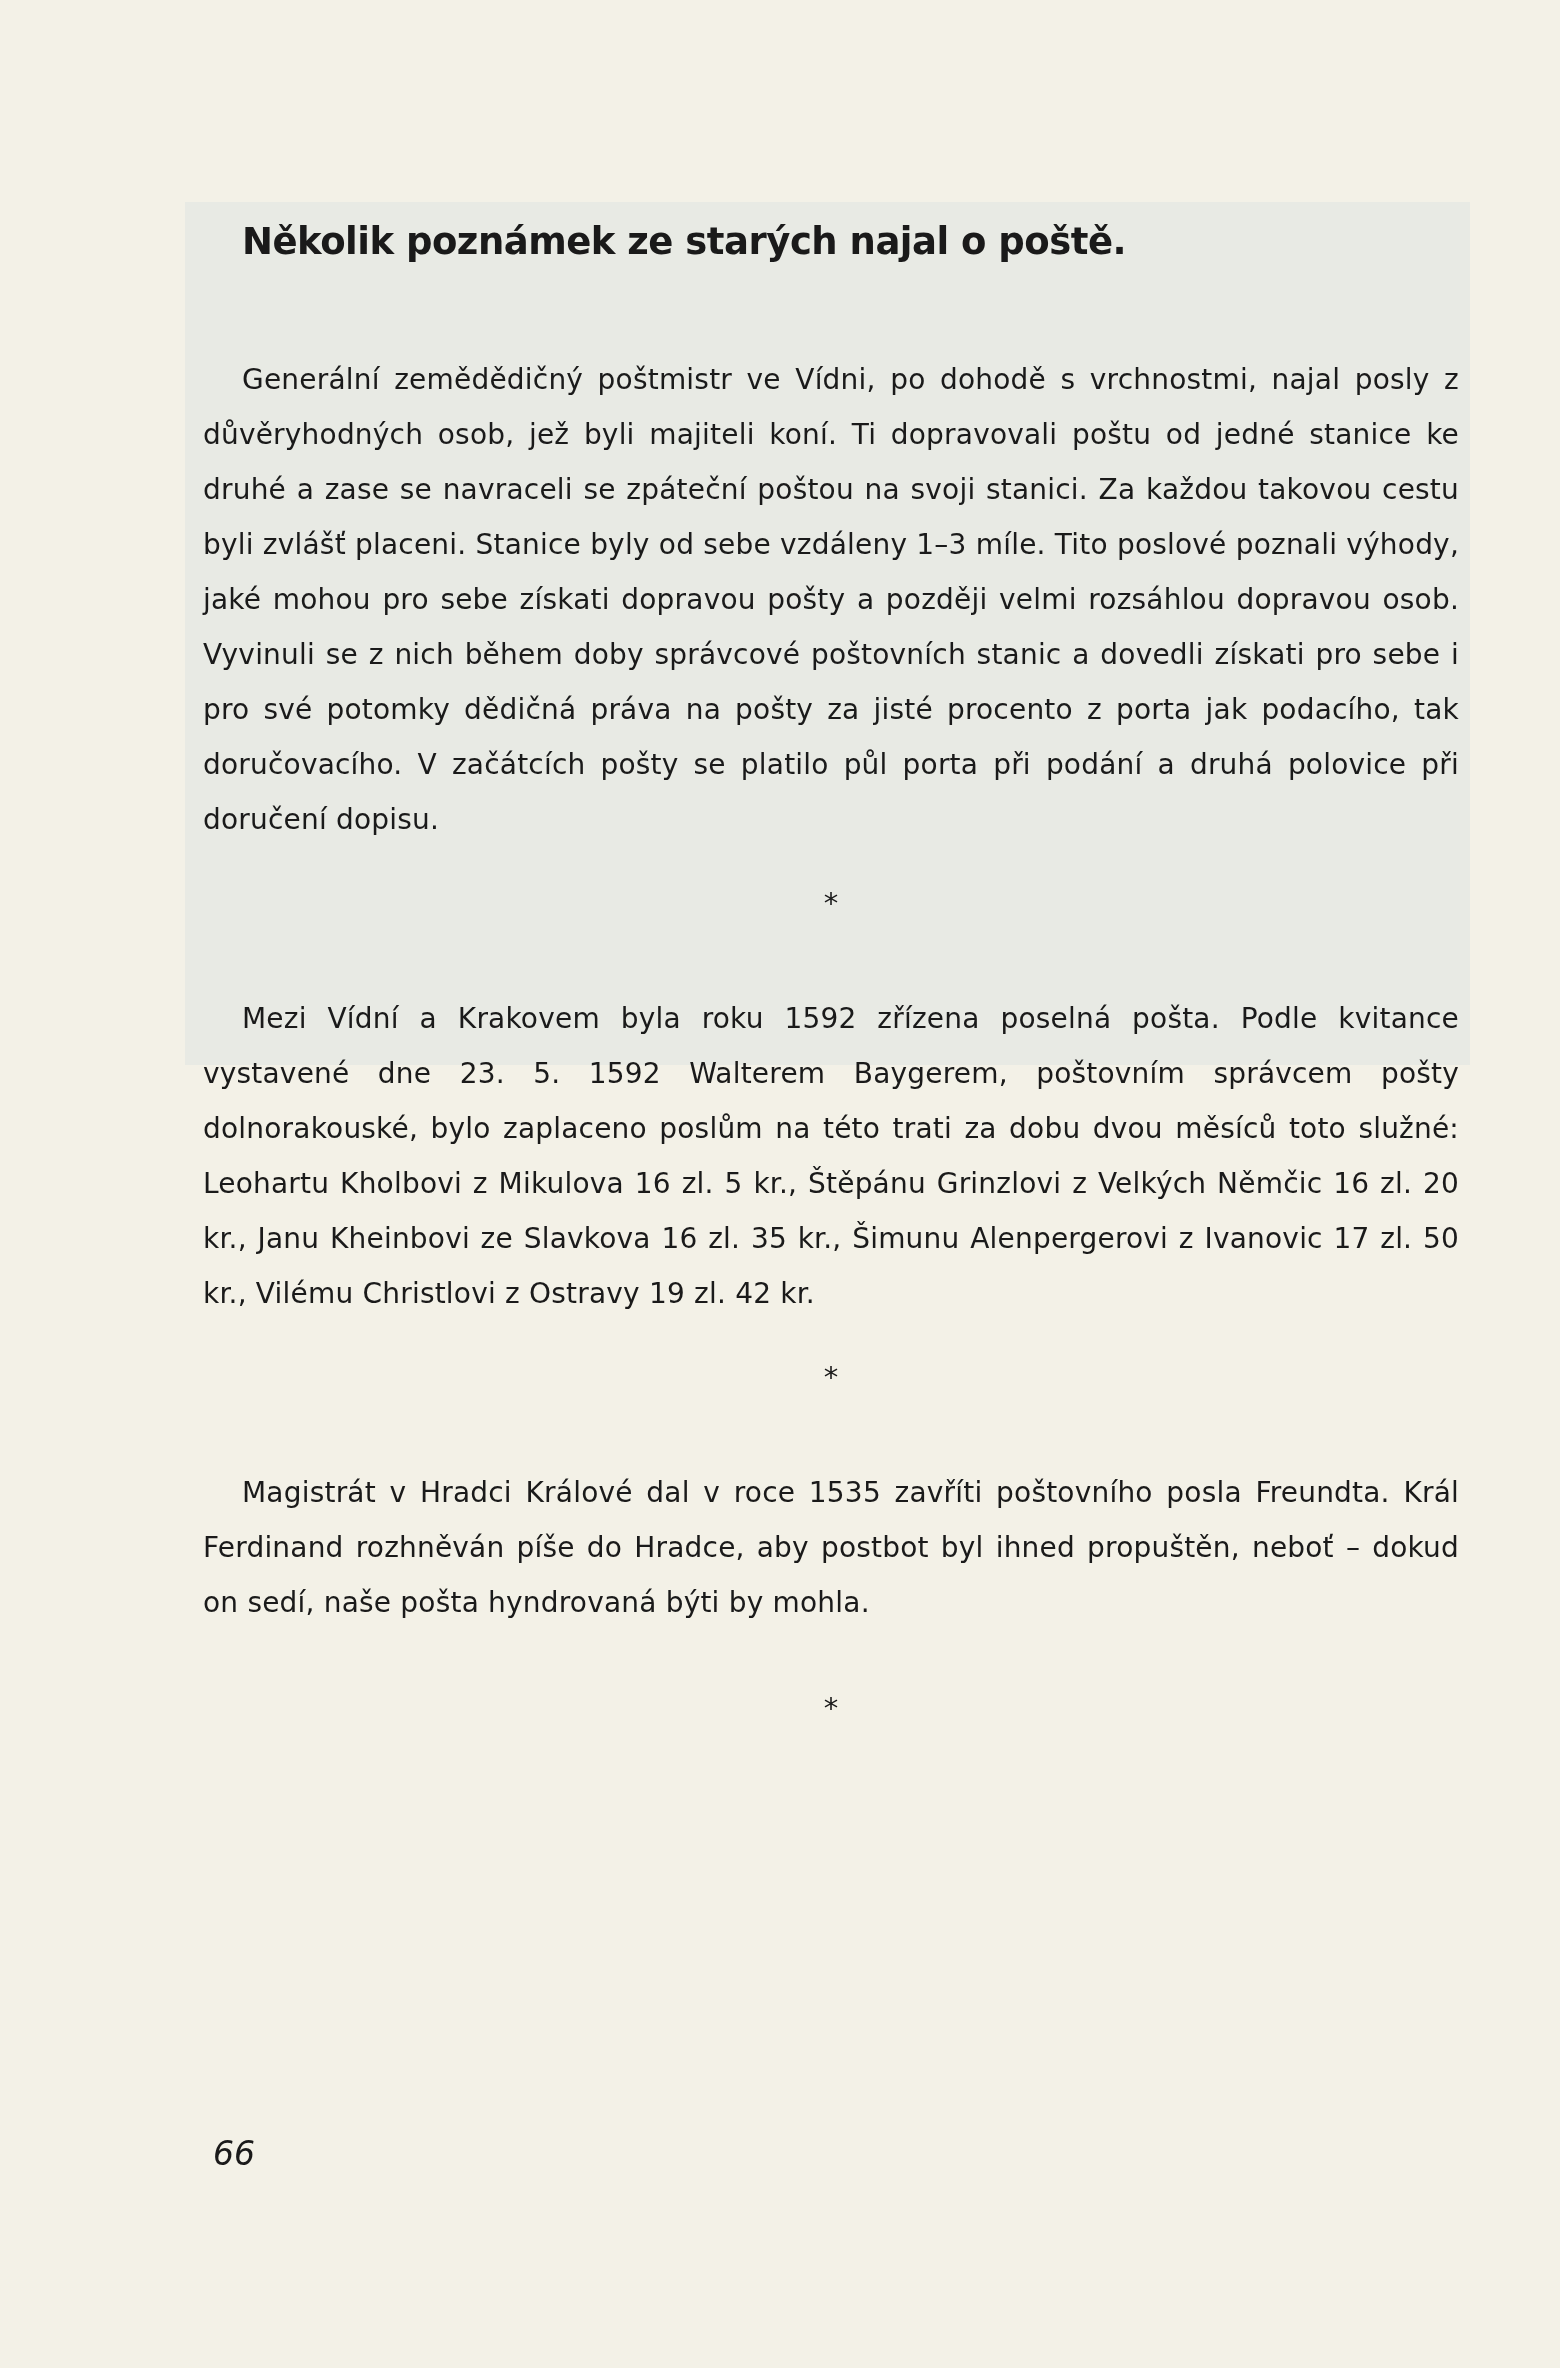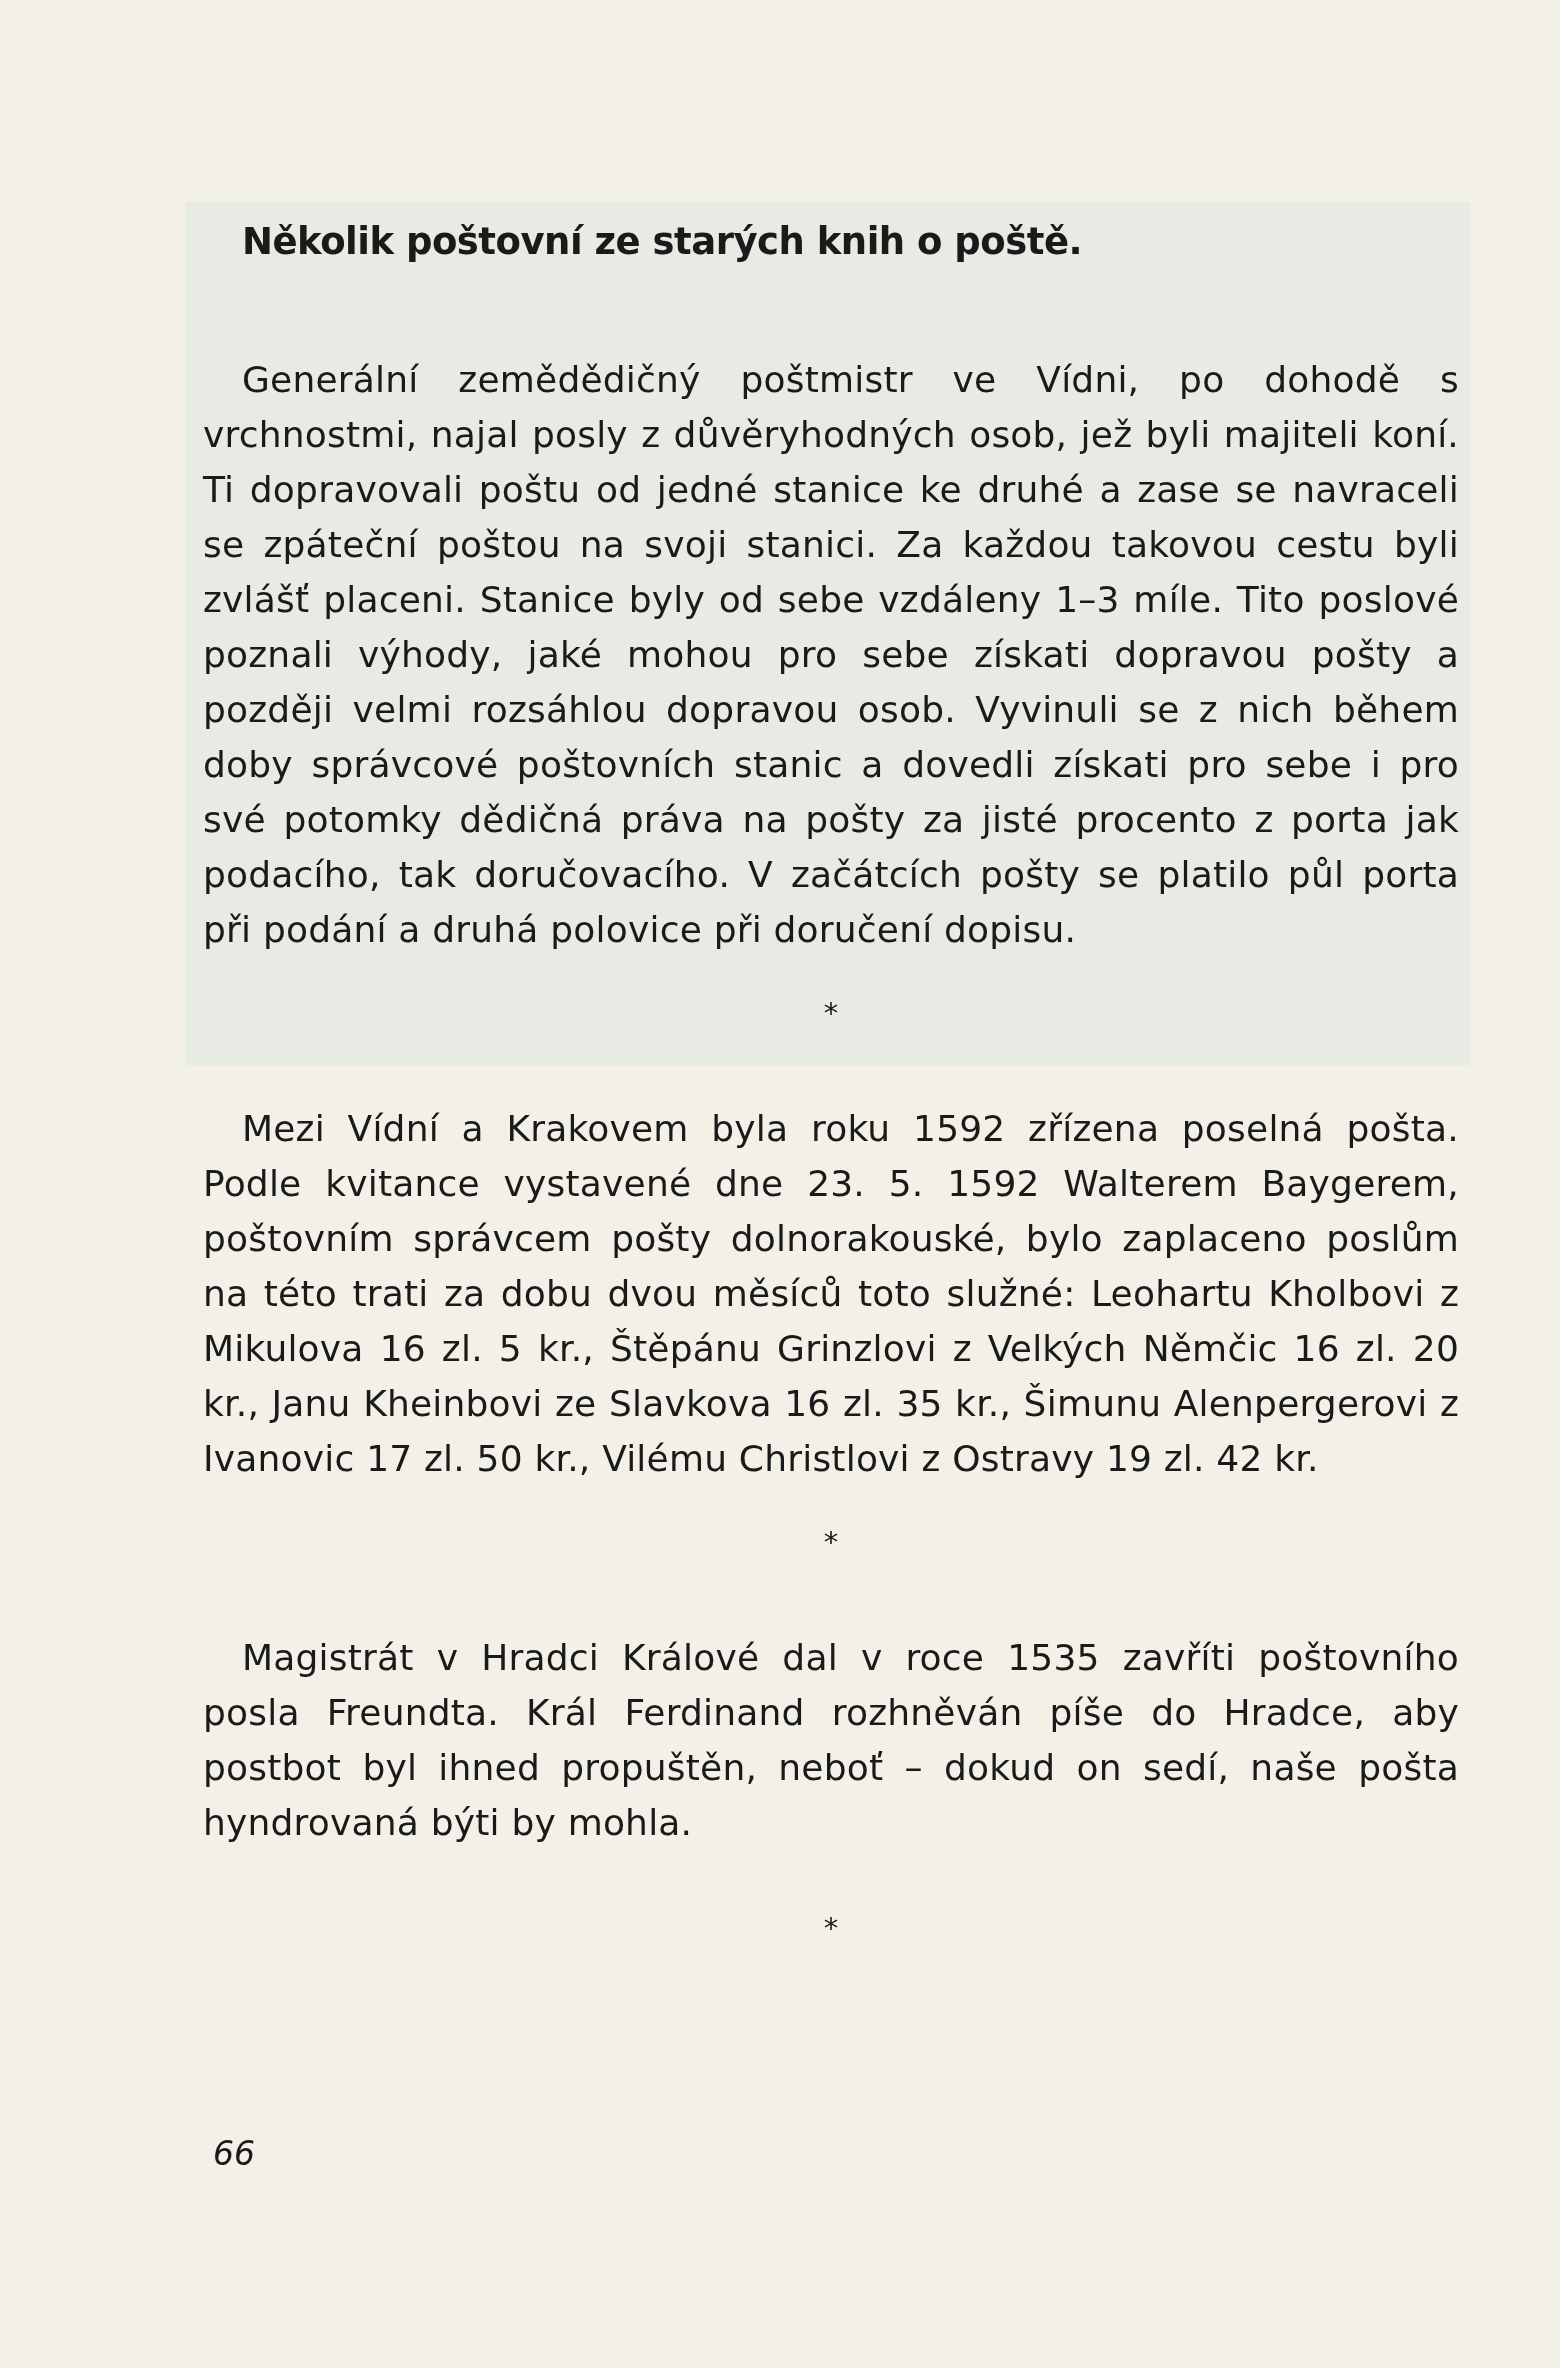--- a/index.html
+++ b/index.html
@@ -35,21 +35,21 @@
       width: 1256px;
     }
     .title {
       font-weight: bold;
       font-size: 37px;
       line-height: 49px;
       margin: 0 0 86px 39px;
       letter-spacing: -0.5px;
     }
     .para {
-      font-size: 36px;
+      font-size: 28px;
       line-height: 55px;
       margin: 0;
       text-align: justify;
       text-indent: 39px;
       letter-spacing: 0.2px;
     }
     .sep {
       text-align: center;
       font-size: 29px;
       line-height: 39px;
@@ -66,21 +66,21 @@
     }
   </style>
 </head>
 <body>
 
 <div class="tint"></div>
 
 <div class="ghost" aria-hidden="true"></div>
 
 <div class="content">
-  <h1 class="title">Několik poštovní ze starých knih o poště.</h1>
+  <h1 class="title">Několik poznámek ze starých najal o poště.</h1>
 
   <section>
     <p class="para">Generální zemědědičný poštmistr ve Vídni, po dohodě s vrchnostmi, najal posly z důvěryhodných osob, jež byli majiteli koní. Ti dopravovali poštu od jedné stanice ke druhé a zase se navraceli se zpáteční poštou na svoji stanici. Za každou takovou cestu byli zvlášť placeni. Stanice byly od sebe vzdáleny 1–3 míle. Tito poslové poznali výhody, jaké mohou pro sebe získati dopravou pošty a později velmi rozsáhlou dopravou osob. Vyvinuli se z nich během doby správcové poštovních stanic a dovedli získati pro sebe i pro své potomky dědičná práva na pošty za jisté procento z porta jak podacího, tak doručovacího. V začátcích pošty se platilo půl porta při podání a druhá polovice při doručení dopisu.</p>
   </section>
 
   <p class="sep sep1">*</p>
 
   <section>
     <p class="para">Mezi Vídní a Krakovem byla roku 1592 zřízena poselná pošta. Podle kvitance vystavené dne 23. 5. 1592 Walterem Baygerem, poštovním správcem pošty dolnorakouské, bylo zaplaceno poslům na této trati za dobu dvou měsíců toto služné: Leohartu Kholbovi z Mikulova 16 zl. 5 kr., Štěpánu Grinzlovi z Velkých Němčic 16 zl. 20 kr., Janu Kheinbovi ze Slavkova 16 zl. 35 kr., Šimunu Alenpergerovi z Ivanovic 17 zl. 50 kr., Vilému Christlovi z Ostravy 19 zl. 42 kr.</p>
   </section>

